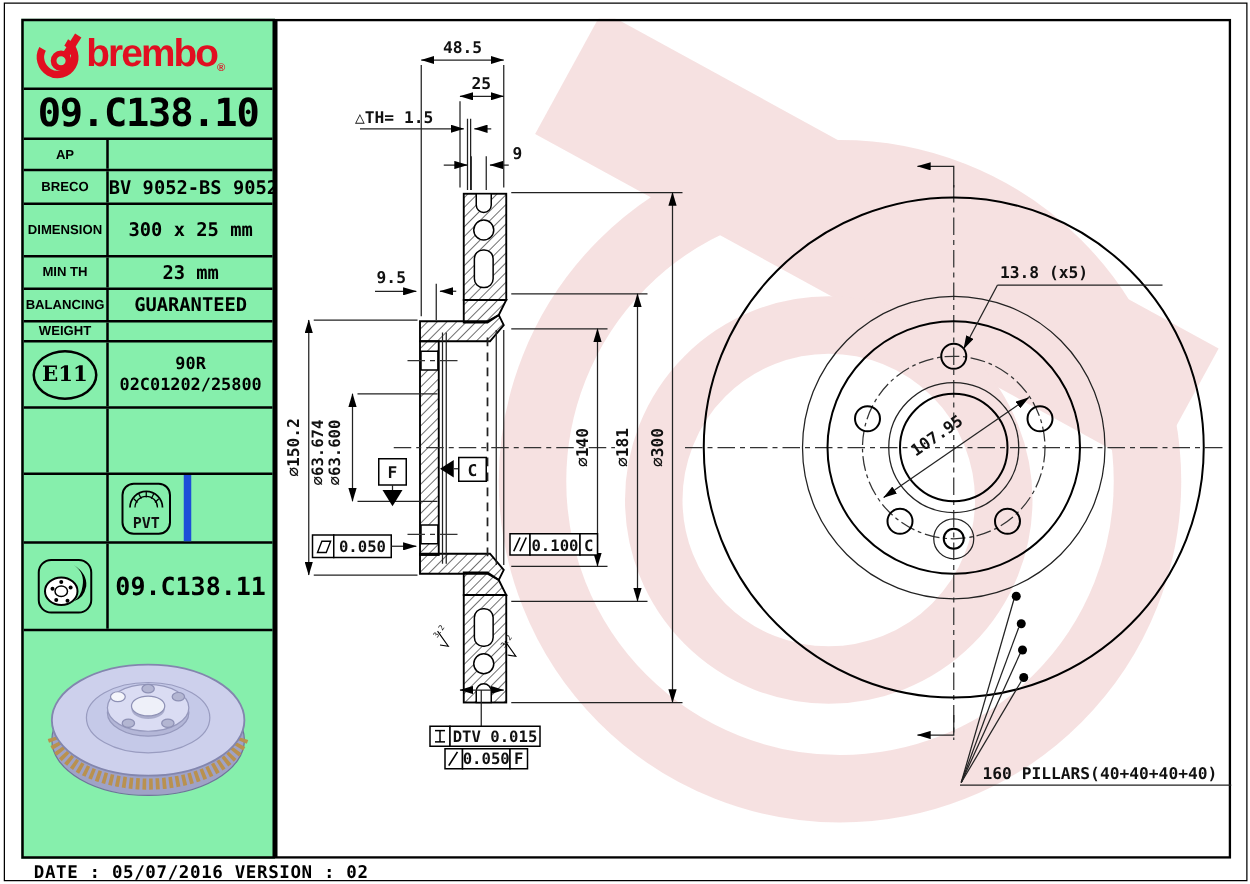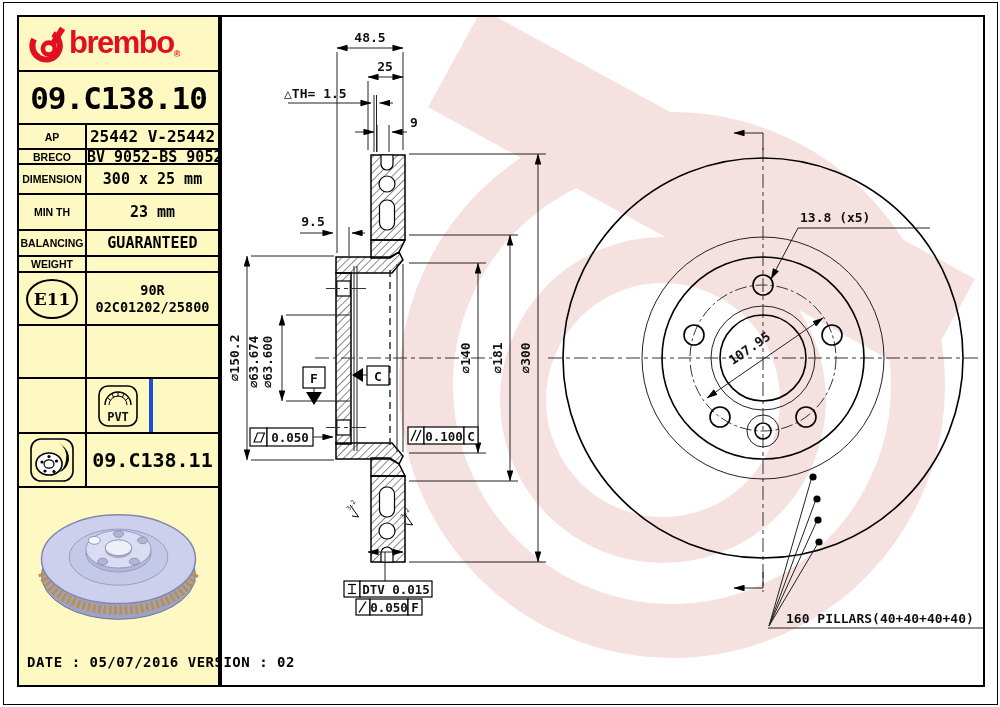--- a/index.html
+++ b/index.html
@@ -1,37 +1,37 @@
 <!DOCTYPE html>
 <html><head>
 <meta charset="utf-8">
 <style>
   html,body{margin:0;padding:0;background:#fff;}
   #stage{position:relative;width:1000px;height:707px;background:#fff;overflow:hidden;
          font-family:"Liberation Sans",sans-serif;}
   .page-edge{position:absolute;left:3px;top:2px;right:2px;bottom:2px;border:1px solid #000;}
   
   .sidebar{position:absolute;left:17px;top:15px;width:203px;height:672px;
-           border:2px solid #000;box-sizing:border-box;background:#fef9c3;display:flex;flex-direction:column;}
+           border:2px solid #000;box-sizing:border-box;background:#86efac;display:flex;flex-direction:column;}
   .srow{display:flex;border-bottom:2px solid #000;box-sizing:border-box;flex:0 0 auto;}
   .srow:last-child{border-bottom:none;}
   .cell{display:flex;align-items:center;justify-content:center;box-sizing:border-box;}
   .lab{width:68px;border-right:2px solid #000;font:bold 10.5px "Liberation Sans",sans-serif;
        text-align:center;flex:0 0 auto;}
   .val{flex:1;font:bold 15px "DejaVu Sans Mono",monospace;white-space:pre;}
   .logo-row{height:53px;align-items:center;justify-content:flex-start;padding-left:6px;display:flex;}
   .brand-word{font:900 31px "Liberation Sans",sans-serif;letter-spacing:-1.5px;line-height:1;}
   .reg{font:bold 9px "Liberation Sans",sans-serif;vertical-align:sub;}
   .partnum{height:51px;font:bold 31px "DejaVu Sans Mono",monospace;letter-spacing:-1px;}
   .e11-oval{border:2px solid #000;border-radius:50%;width:48px;height:36px;display:flex;
             align-items:center;justify-content:center;font:bold 17px "DejaVu Serif",serif;}
   .e11-val{display:flex;flex-direction:column;align-items:center;justify-content:center;
            font:bold 13.5px "DejaVu Sans Mono",monospace;line-height:1.25;}
   .variant-text{font:bold 20px "DejaVu Sans Mono",monospace;}
-  .date-line{position:absolute;left:27px;top:654px;font:bold 14px "DejaVu Sans Mono",monospace;
+  .date-line{position:absolute;left:27px;top:690px;font:bold 14px "DejaVu Sans Mono",monospace;
              letter-spacing:.5px;}
   
   #draw{position:absolute;left:220px;top:15px;}
   svg text{font-family:"DejaVu Sans Mono",monospace;font-weight:bold;fill:#111;}
   .t13{font-size:13px;} .t12{font-size:12.5px;} .t6{font-size:6px;font-weight:normal;}
   .thin{stroke:#222;stroke-width:1;fill:none;}
   .outline{stroke:#000;stroke-width:1.6;fill:none;}
   .cl{stroke:#333;stroke-width:1;fill:none;stroke-dasharray:14 4 4 4;}
   .frame-box{fill:#fff;stroke:#000;stroke-width:1.2;}
 </style>
@@ -47,35 +47,34 @@
       <svg width="44" height="44" viewBox="0 0 48 48">
         <circle cx="23" cy="26" r="15" fill="none" stroke="#e10f21" stroke-width="6.5" stroke-dasharray="70 24" transform="rotate(-60 23 26)"></circle>
         <circle cx="26" cy="29" r="6.5" fill="none" stroke="#e10f21" stroke-width="5"></circle>
         <line x1="29" y1="26" x2="41" y2="7" stroke="#e10f21" stroke-width="6.5"></line>
       </svg>
       <div style="color:#e10f21">
         <span class="brand-word">brembo</span><span class="reg">®</span>
       </div>
     </div>
 
-    <div class="srow partnum cell" style="height:53px">09.C138.10</div>
+    <div class="srow partnum cell" style="height:40px">09.C138.10</div>
 
     <div class="srow" style="height:25px">
       <div class="cell lab">AP</div>
-      <div class="cell val" style="font-size:16px">25442 V-25442</div>
-    </div>
-    <div class="srow" style="height:15px">
+    </div>
+    <div class="srow" style="height:27px">
       <div class="cell lab">BRECO</div>
       <div class="cell val" style="font-size:15px">BV 9052-BS 9052</div>
     </div>
-    <div class="srow" style="height:30px">
+    <div class="srow" style="height:42px">
       <div class="cell lab">DIMENSION</div>
       <div class="cell val">300 x 25 mm</div>
     </div>
-    <div class="srow" style="height:36px">
+    <div class="srow" style="height:26px">
       <div class="cell lab">MIN TH</div>
       <div class="cell val">23 mm</div>
     </div>
     <div class="srow" style="height:26px">
       <div class="cell lab">BALANCING</div>
       <div class="cell val">GUARANTEED</div>
     </div>
     <div class="srow" style="height:16px">
       <div class="cell lab">WEIGHT</div>
     </div>
@@ -90,39 +89,39 @@
       </div>
     </div>
 
     <div class="srow" style="height:53px">
       <div class="cell lab"></div>
       <div class="cell val"></div>
     </div>
 
     <div class="srow" style="height:55px">
       <div class="cell lab"></div>
-      <div class="cell" style="width:66px;border-right:4px solid #1d4ed8">
+      <div class="cell" style="width:66px;border-right:6px solid #1d4ed8">
         <svg width="42" height="46" viewBox="0 0 42 46">
           <rect x="2" y="3" width="38" height="40" rx="9" fill="none" stroke="#000" stroke-width="1.6"></rect>
           <path d="M8,22 A13,13 0 0 1 34,22" fill="none" stroke="#000" stroke-width="1.4"></path>
           <path d="M12,22 A9,9 0 0 1 30,22" fill="none" stroke="#000" stroke-width="1"></path>
           <g stroke="#000" stroke-width="1">
             <line x1="21" y1="9" x2="21" y2="14"></line>
               <line x1="15" y1="11" x2="17" y2="15"></line>
             <line x1="27" y1="11" x2="25" y2="15"></line>
               <line x1="11" y1="15" x2="14" y2="18"></line>
             <line x1="31" y1="15" x2="28" y2="18"></line>
           </g>
           <text x="21" y="38" text-anchor="middle" style="font-size:12px">PVT</text>
         </svg>
       </div>
       <div class="cell" style="flex:1"></div>
     </div>
 
-    <div class="srow" style="height:54px">
+    <div class="srow" style="height:70px">
       <div class="cell lab">
         <svg width="46" height="46" viewBox="0 0 46 46">
           <rect x="2" y="2" width="42" height="42" rx="10" fill="none" stroke="#000" stroke-width="1.6"></rect>
           <path d="M30,6 q9,6 7,17 q-1,8 -7,12 q8,-2 10,-12 q1,-10 -10,-17z" fill="#000"></path>
           <ellipse cx="20" cy="27" rx="13" ry="11" fill="#fff" stroke="#000" stroke-width="1.6"></ellipse>
           <ellipse cx="20" cy="27" rx="5" ry="4.2" fill="none" stroke="#000" stroke-width="1.2"></ellipse>
           <circle cx="20" cy="19.5" r="1.6" fill="#000"></circle>
             <circle cx="13" cy="25" r="1.6" fill="#000"></circle>
           <circle cx="16" cy="34" r="1.6" fill="#000"></circle>
             <circle cx="25" cy="34.5" r="1.6" fill="#000"></circle>

